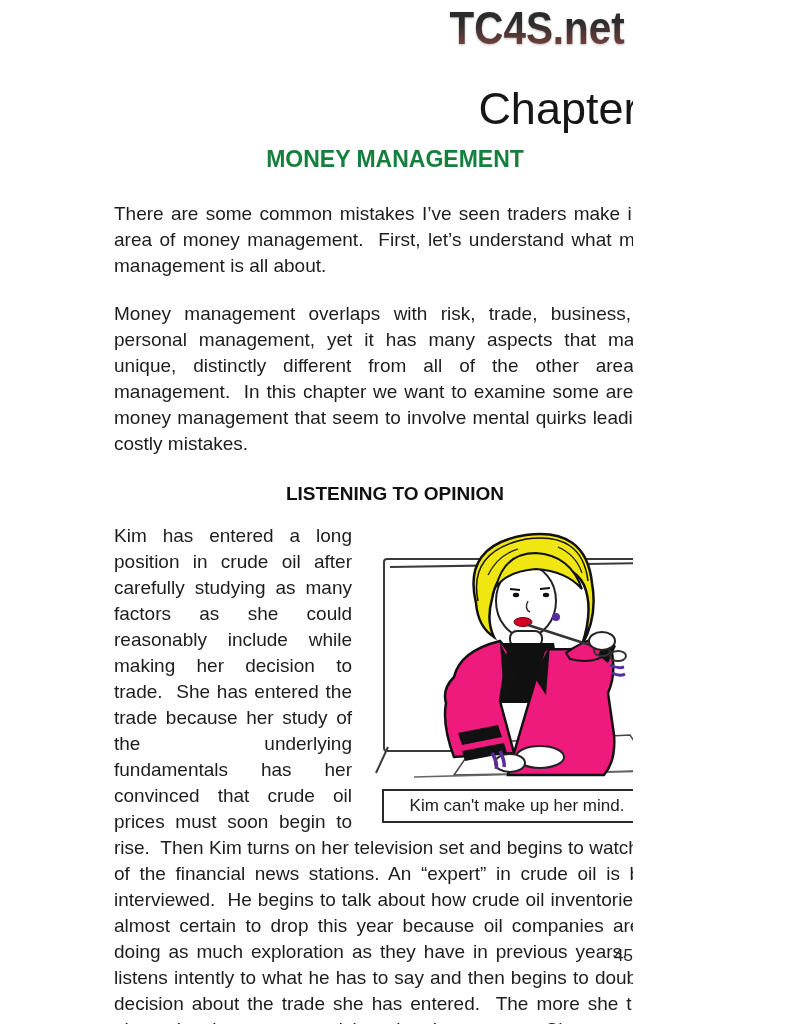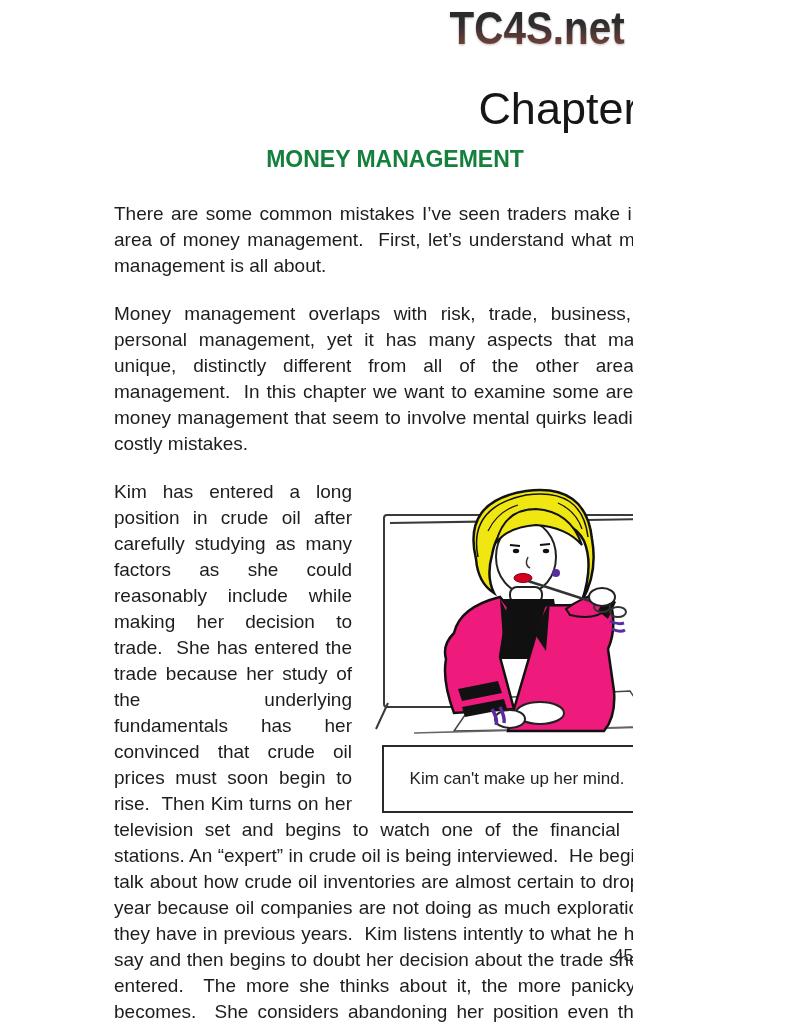--- a/index.html
+++ b/index.html
@@ -19,21 +19,21 @@
   .content { position:absolute; left:114px; top:90px; width:562px; }
   .chapter-title { text-align:right; font-size:45px; font-weight:400; line-height:38px; margin:0 0 18px 0; color:#161616;}
   .chapter-subtitle { text-align:center; font-size:23px; font-weight:bold; margin:0 0 28px 0; color:#15803d;}
   .body-par { font-size:19px; line-height:26px; text-align:justify; margin:0 0 22px 0; color:#1d1d1d;}
   .section-heading { text-align:center; font-size:19px; font-weight:bold; margin:26px 0 18px 0; color:#111;}
   
   .figure-float { float:right; width:318px; margin:2px 0 4px 6px; }
   .figure-image { display:block; width:318px; height:256px; }
   .figure-caption {
     width:262px; margin:8px auto 0 auto; border:2px solid #2a2a2a;
-    padding:22px 2px; text-align:center; font-size:17px; color:#222; background:#fff;
+    padding:5px 2px; text-align:center; font-size:17px; color:#222; background:#fff;
   }
   
   .watermark {
     position:absolute; left:265px; top:483px; z-index:5;
     font-family:"DejaVu Sans", sans-serif; font-weight:bold; font-size:43px;
     letter-spacing:1px; color:#c41212;
     -webkit-text-stroke:2.5px #ffffff;
     text-shadow:3px 4px 2px rgba(70,70,70,0.9), 5px 6px 5px rgba(120,120,120,0.6);
   }
   .page-number { position:absolute; left:0; right:0; top:946px; text-align:right; font-size:17px; color:#222; }
@@ -54,20 +54,21 @@
 
   <div class="header-logo">TC4S.net</div>
 
   <div class="content">
     <div class="chapter-title">Chapter 6</div>
     <div class="chapter-subtitle">MONEY MANAGEMENT</div>
 
     <p class="body-par">There are some common mistakes I’ve seen traders make in the area of money management.&nbsp; First, let’s understand what money management is all about.</p>
     <p class="body-par">Money management overlaps with risk, trade, business, and personal management, yet it has many aspects that make it unique, distinctly different from all of the other areas of management.&nbsp; In this chapter we want to examine some areas of money management that seem to involve mental quirks leading to costly mistakes.</p>
 
+    <div class="section-heading">LISTENING TO OPINION</div>
 
     <div class="figure-float">
       <svg class="figure-image" viewBox="0 0 318 256" xmlns="http://www.w3.org/2000/svg">
 
         <g>
           <rect class="sketch" x="26" y="34" width="268" height="192" rx="3"></rect>
           <path class="sketch" d="M32,42 L288,38" stroke-width="1.2"></path>
           <path class="sketch" d="M30,222 L18,248" stroke-width="1.5"></path>
           <path class="sketch" d="M292,224 L302,246" stroke-width="1.5"></path>
         </g>

